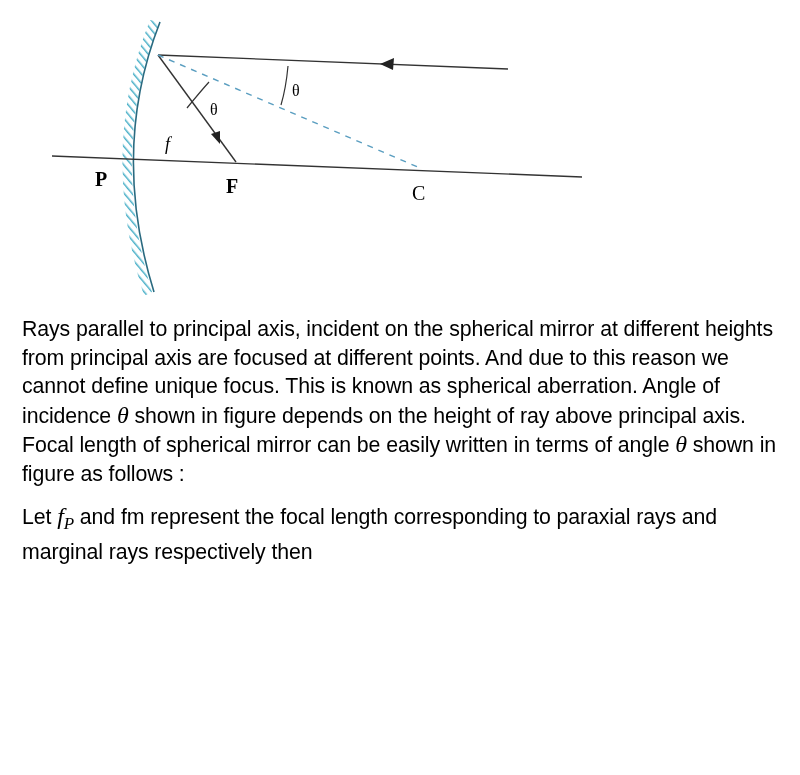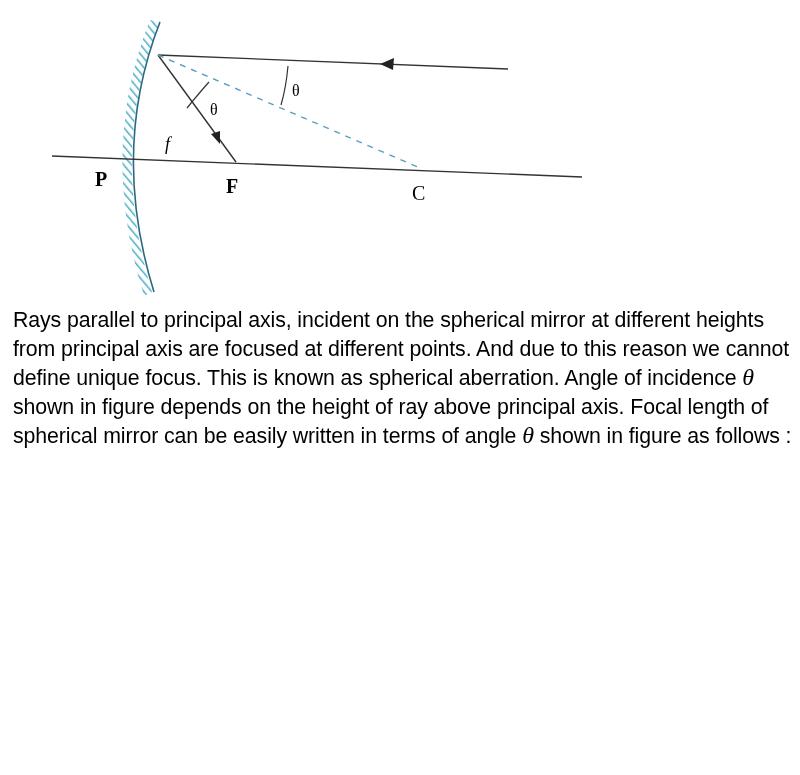--- a/index.html
+++ b/index.html
@@ -1,21 +1,21 @@
 <!DOCTYPE html>
 <html><head>
 <meta charset="utf-8">
 <style>
   html, body { margin: 0; padding: 0; background: #ffffff; }
   body { width: 800px; height: 775px; position: relative; overflow: hidden;
          font-family: "Liberation Sans", sans-serif; color: #000; }
   .figure { position: absolute; left: 0; top: 0; width: 800px; height: 300px; }
   .text-block { position: absolute; left: 9px; top: 302px; width: 790px;
                 font-size: 21.3px; line-height: 28.6px; letter-spacing: -0.1px; }
-  .para { margin: 4px; }
+  .para { margin: 13px; }
   .math { font-family: "Liberation Serif", "DejaVu Serif", serif; font-style: italic; font-size: 24px; }
   .formula { position: relative; height: 72px; margin-top: 2px; }
   .formula .f-main { position: absolute; left: 0; top: 20px; font-family: "Liberation Serif", serif; font-size: 28px; }
   .formula .frac { position: absolute; left: 130px; top: 0; width: 30px; text-align: center;
                    font-family: "Liberation Serif", serif; font-size: 28px; }
   .formula .frac .num { display: block; font-style: italic; line-height: 30px; }
   .formula .frac .bar { display: block; height: 1.5px; background: #000; margin: 2px 0; }
   .formula .frac .den { display: block; line-height: 30px; }
   .formula .tail { position: absolute; left: 164px; top: 20px; font-family: "Liberation Serif", serif; font-size: 28px; }
   .ital { font-style: italic; }
@@ -52,13 +52,14 @@
   <text x="165" y="150" font-family="Liberation Serif, serif" font-size="18" font-style="italic">f</text>
   <text x="95" y="186" font-family="Liberation Serif, serif" font-size="20" font-weight="bold">P</text>
   <text x="226" y="193" font-family="Liberation Serif, serif" font-size="20" font-weight="bold">F</text>
   <text x="412" y="200" font-family="Liberation Serif, serif" font-size="20">C</text>
 </svg>
 
 <div class="text-block">
   <p class="para"><span>Rays parallel to principal axis, incident on the spherical mirror at different heights from principal axis are focused at different points. And due to this reason we cannot define unique focus. This is known as spherical aberration. Angle of incidence</span> <span class="math">θ</span> <span>shown in figure depends on the height of ray above principal axis. Focal length of spherical mirror can be easily written in terms of angle</span> <span class="math">θ</span> <span>shown in figure as follows :</span></p>
 
 
+  <p class="para"><span>Let</span> <span class="math"><span>f</span><span class="sub">P</span></span> <span>and fm represent the focal length corresponding to paraxial rays and marginal rays respectively then</span></p>
 </div>
 
 </body></html>

